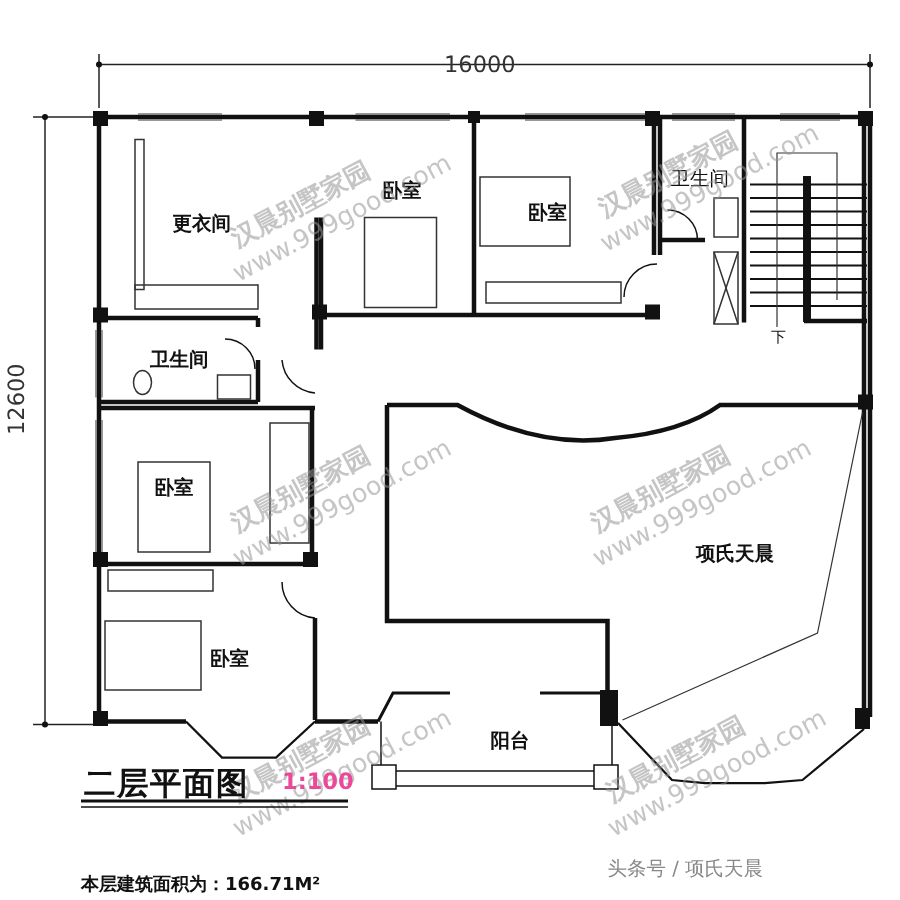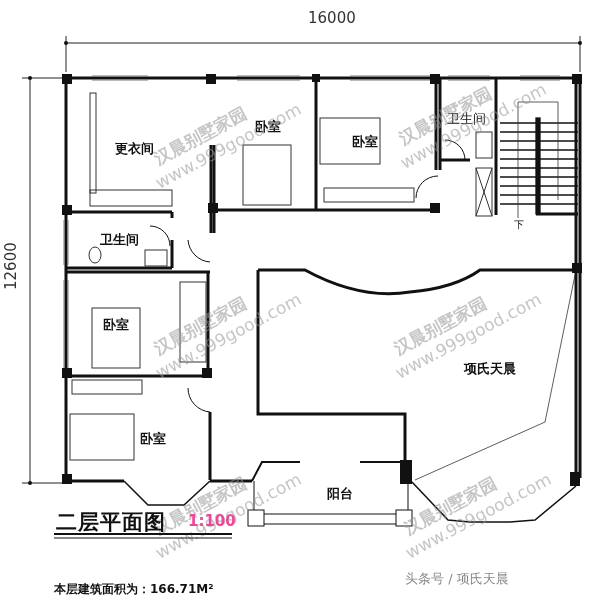--- a/index.html
+++ b/index.html
@@ -168,21 +168,21 @@
     <rect x="180" y="282" width="26" height="80"></rect>
     <ellipse cx="95" cy="255" rx="6" ry="8"></ellipse>
     <rect x="145" y="250" width="22" height="16"></rect>
     <rect x="476" y="132" width="16" height="26"></rect>
     <rect x="476" y="168" width="16" height="48"></rect>
     <line x1="476" y1="168" x2="492" y2="216"></line>
     <line x1="492" y1="168" x2="476" y2="216"></line>
   </g>
 </svg>
 
-<div class="dim" style="left:296px;top:9px;margin-left:12px;">16000</div>
+<div class="dim" style="left:296px;top:34px;">16000</div>
 <div class="dim" style="left:2px;top:290px;transform:rotate(-90deg);transform-origin:left top;">12600</div>
 
 <div class="lbl" style="left:115px;top:140px;">更衣间</div>
 <div class="lbl" style="left:255px;top:118px;">卧室</div>
 <div class="lbl" style="left:352px;top:133px;">卧室</div>
 <div class="lbl" style="left:447px;top:110px;font-weight:normal;">卫生间</div>
 <div class="lbl" style="left:100px;top:231px;">卫生间</div>
 <div class="lbl" style="left:103px;top:316px;">卧室</div>
 <div class="lbl" style="left:140px;top:430px;">卧室</div>
 <div class="lbl" style="left:464px;top:360px;">项氏天晨</div>

